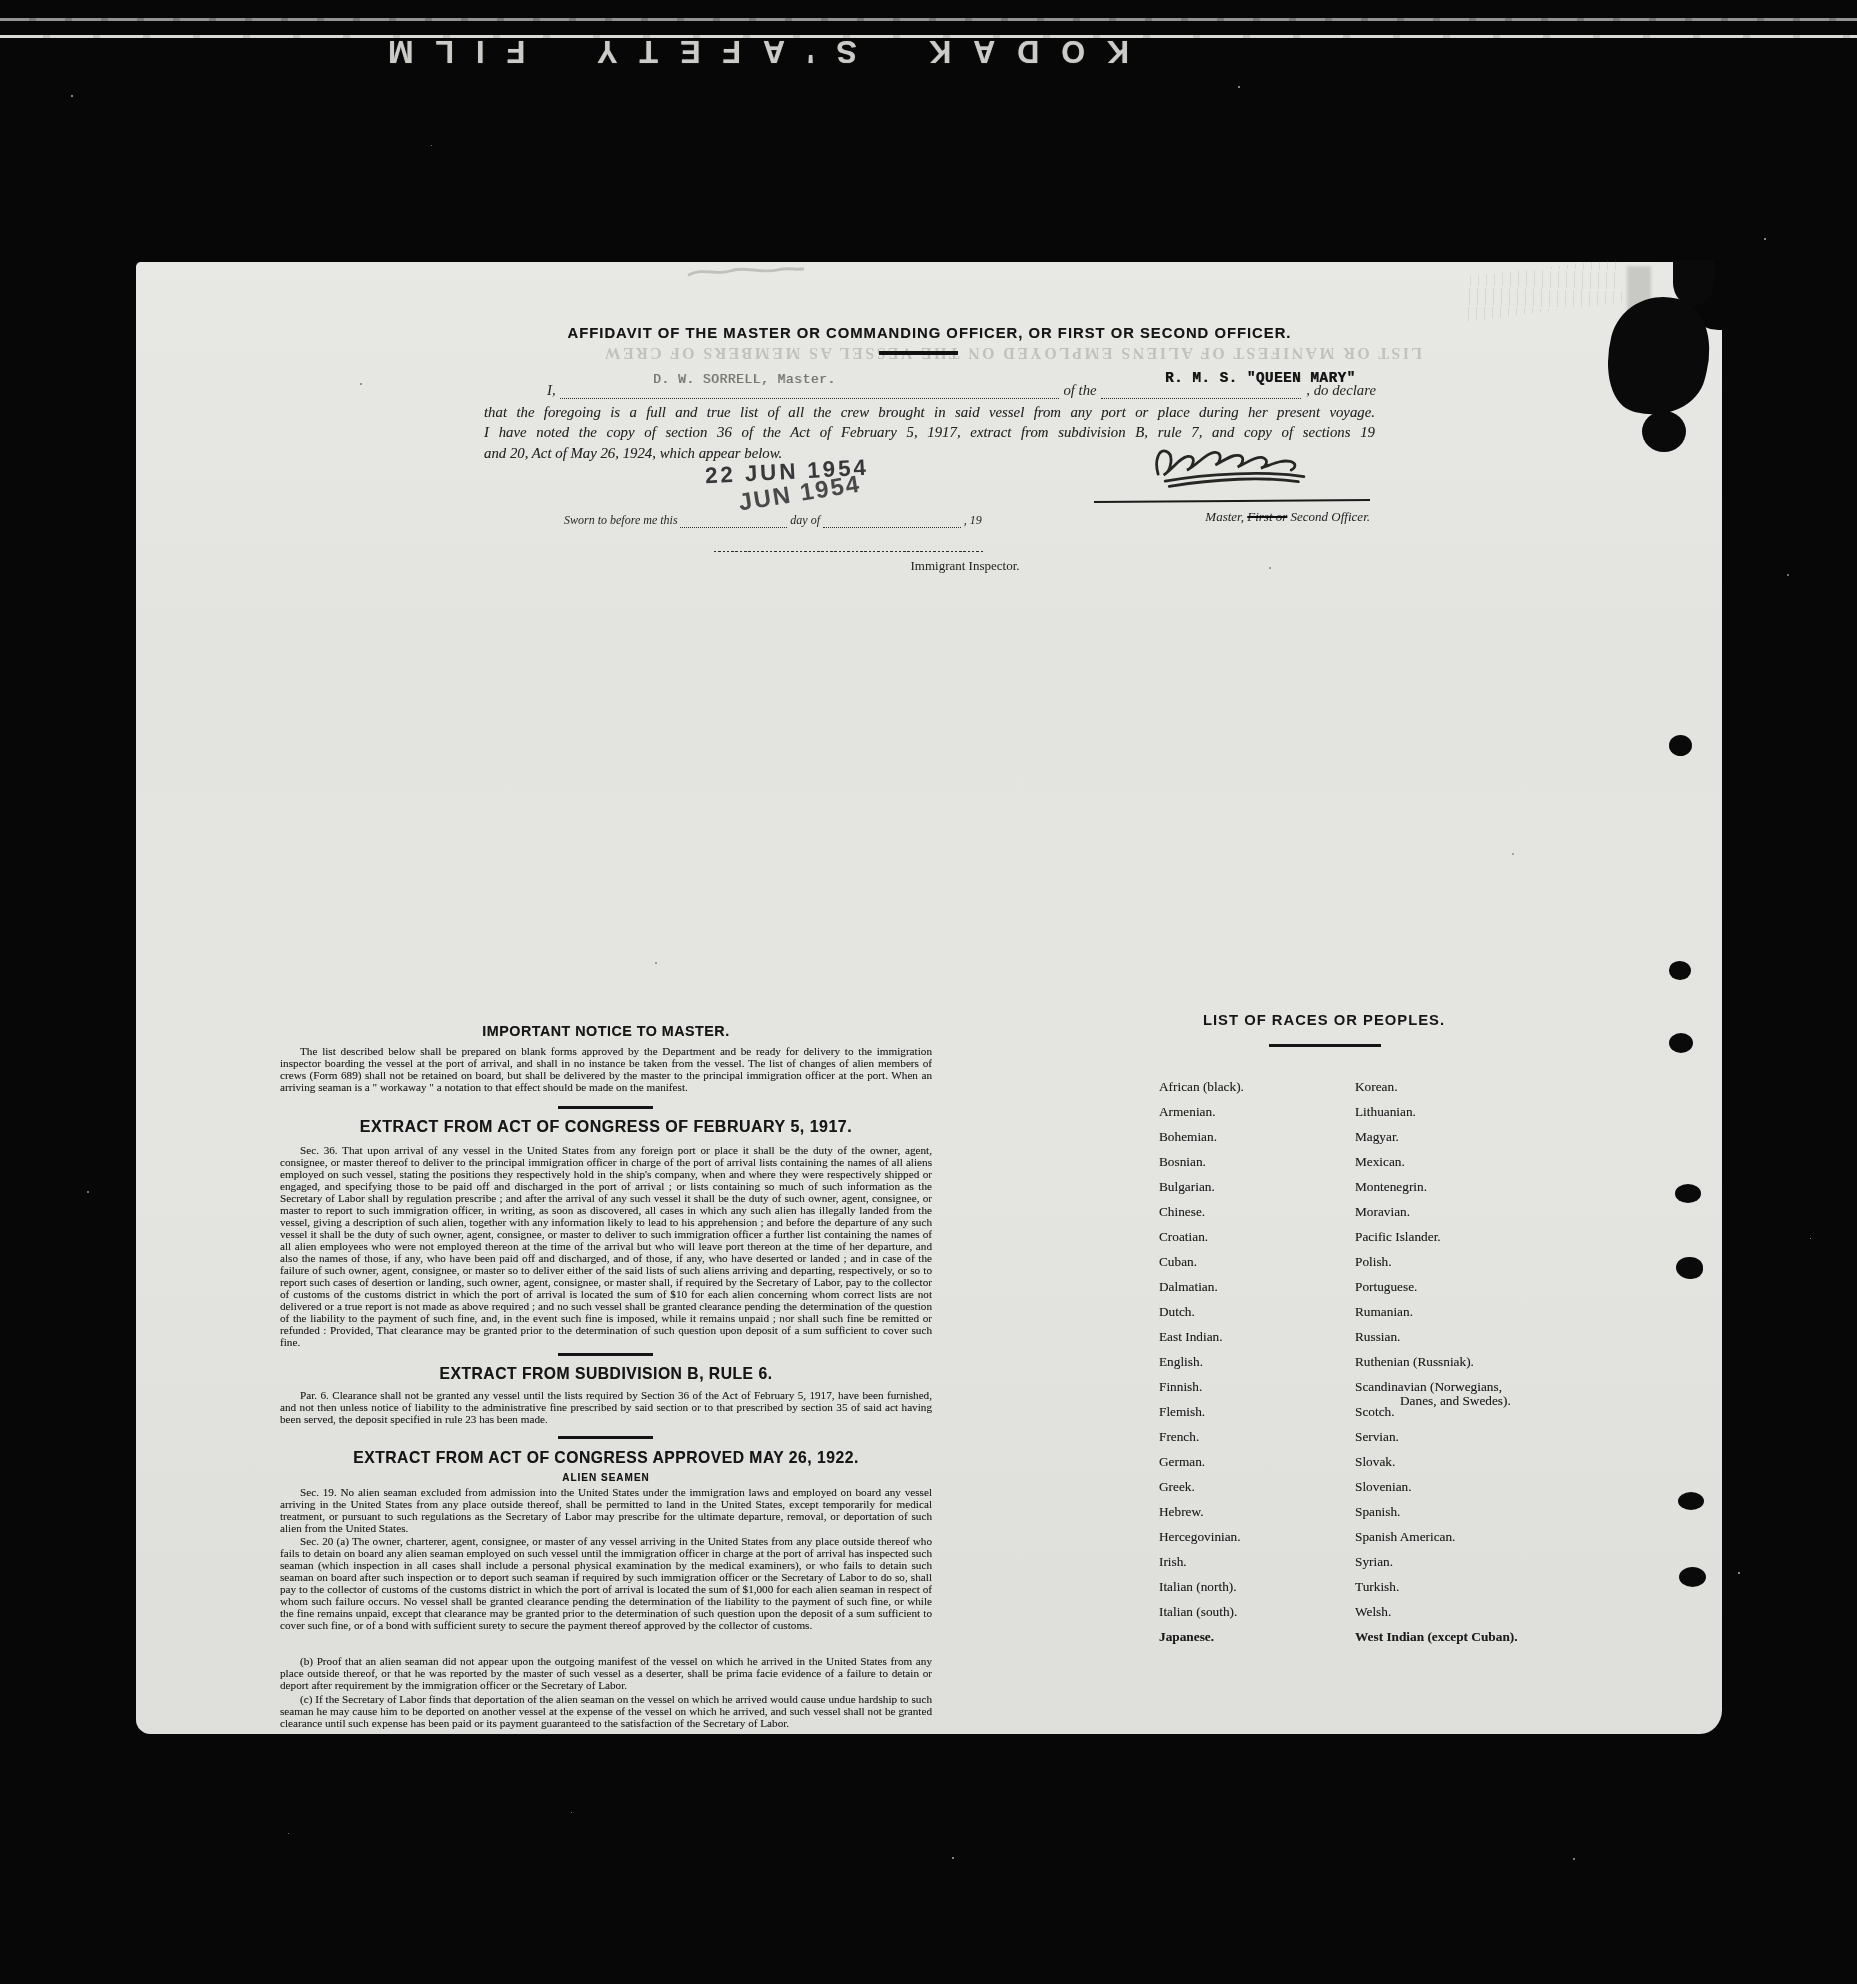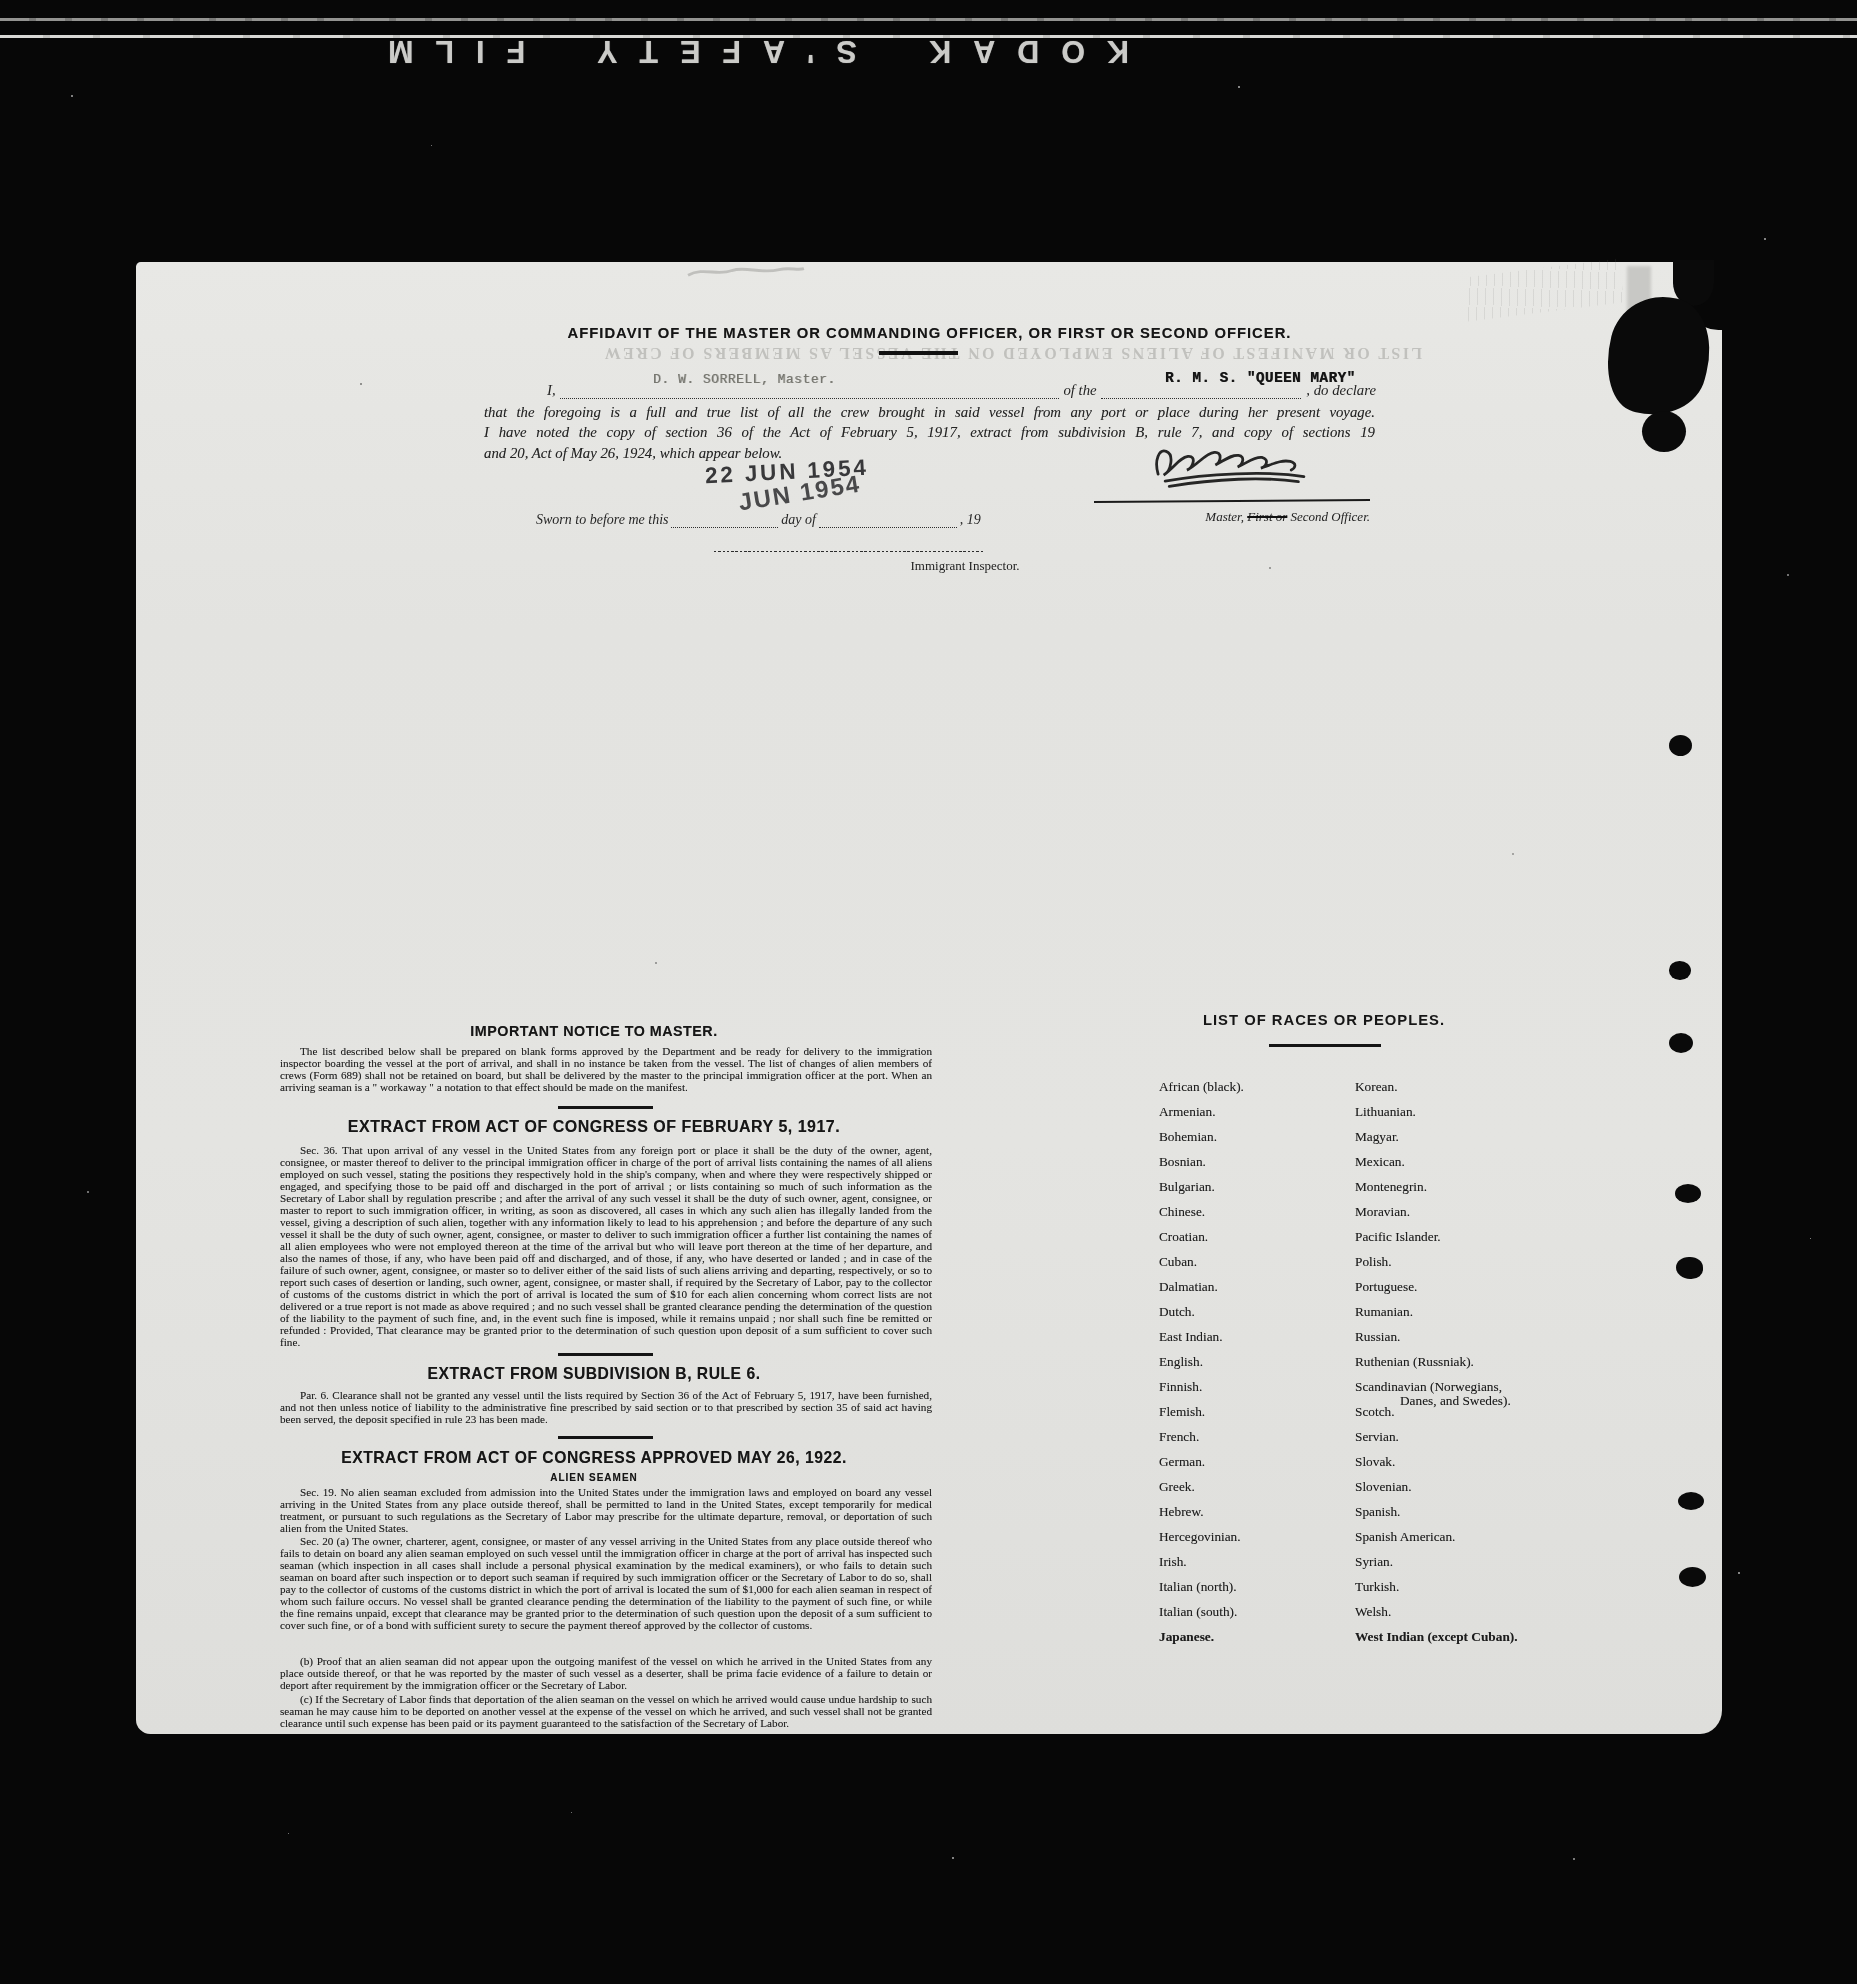--- a/index.html
+++ b/index.html
@@ -52,34 +52,34 @@
   .aff-line:after{content:"";display:inline-block;width:100%;}
   .stamp{position:absolute;left:569px;top:194px;width:200px;height:81px;color:#38383a;
          font-family:"Liberation Sans", sans-serif;font-weight:bold;filter:blur(0.2px);}
   .stamp .s1{position:absolute;left:0;top:2.9px;font-size:22.4px;letter-spacing:2.9px;transform:rotate(-3deg);}
   .stamp .s2{position:absolute;left:33px;top:23px;font-size:24px;letter-spacing:1.9px;transform:rotate(-9deg);opacity:.9;}
   .sig{position:absolute;left:1014px;top:172px;width:162px;height:62px;}
   .sig-rule{position:absolute;left:958px;top:238px;width:276px;height:1.9px;background:#1a1a1a;transform:rotate(-.4deg);}
   .sig-label{position:absolute;left:958px;top:247px;width:276px;text-align:right;
          font-style:italic;font-size:13px;color:#222;}
   .struck{text-decoration:line-through;text-decoration-thickness:1.9px;text-decoration-color:#101010;}
-  .sworn-row{position:absolute;left:400px;top:249px;width:505px;display:flex;align-items:flex-end;
-         font-style:italic;font-size:14px;color:#262626;text-align:right;}
+  .sworn-row{position:absolute;left:428px;top:249px;width:505px;display:flex;align-items:flex-end;
+         font-style:italic;font-size:12px;color:#262626;text-align:right;}
   .sf1{width:107px;margin:0 2.9px;}
   .sf2{width:138px;margin:0 2.9px;}
   .insp-line{position:absolute;left:578px;top:289px;width:271px;height:1.4px;
          background:repeating-linear-gradient(90deg,#2c2c2c 0 2.4px,transparent 2.4px 4.3px);}
   .insp-label{position:absolute;left:734px;top:296px;width:190px;text-align:center;
          font-size:13px;color:#222;}
   .bleed{position:absolute;left:476px;top:82px;width:810px;text-align:center;
          font-weight:bold;font-size:16px;letter-spacing:2.4px;color:#8d8d89;opacity:.42;
          transform:rotate(180deg);filter:blur(0.6px);white-space:nowrap;}
   .smudge{position:absolute;left:548px;top:0px;width:124px;height:19px;opacity:.55;}
   
-  .lcol-h{position:absolute;left:132px;width:652px;text-align:center;
+  .lcol-h{position:absolute;left:144px;width:652px;text-align:center;
          font-family:"Liberation Sans", sans-serif;font-weight:bold;color:#161616;
          letter-spacing:0.5px;text-shadow:0 0 0.5px rgba(0,0,0,.4);}
   .body-p{position:absolute;left:144px;width:652px;font-size:11.2px;line-height:12px;
          text-align:justify;color:#202020;text-indent:20px;text-shadow:0 0 0.4px rgba(0,0,0,.3);}
   .hrule{position:absolute;left:422px;width:95px;height:2.9px;background:#141414;}
   
   .races-title{position:absolute;left:1000px;top:750px;width:376px;text-align:center;
          font-family:"Liberation Sans", sans-serif;font-weight:bold;font-size:14.8px;
          letter-spacing:1px;color:#161616;}
   .races-rule{position:absolute;left:1133px;top:782px;width:112px;height:2.9px;background:#141414;}

